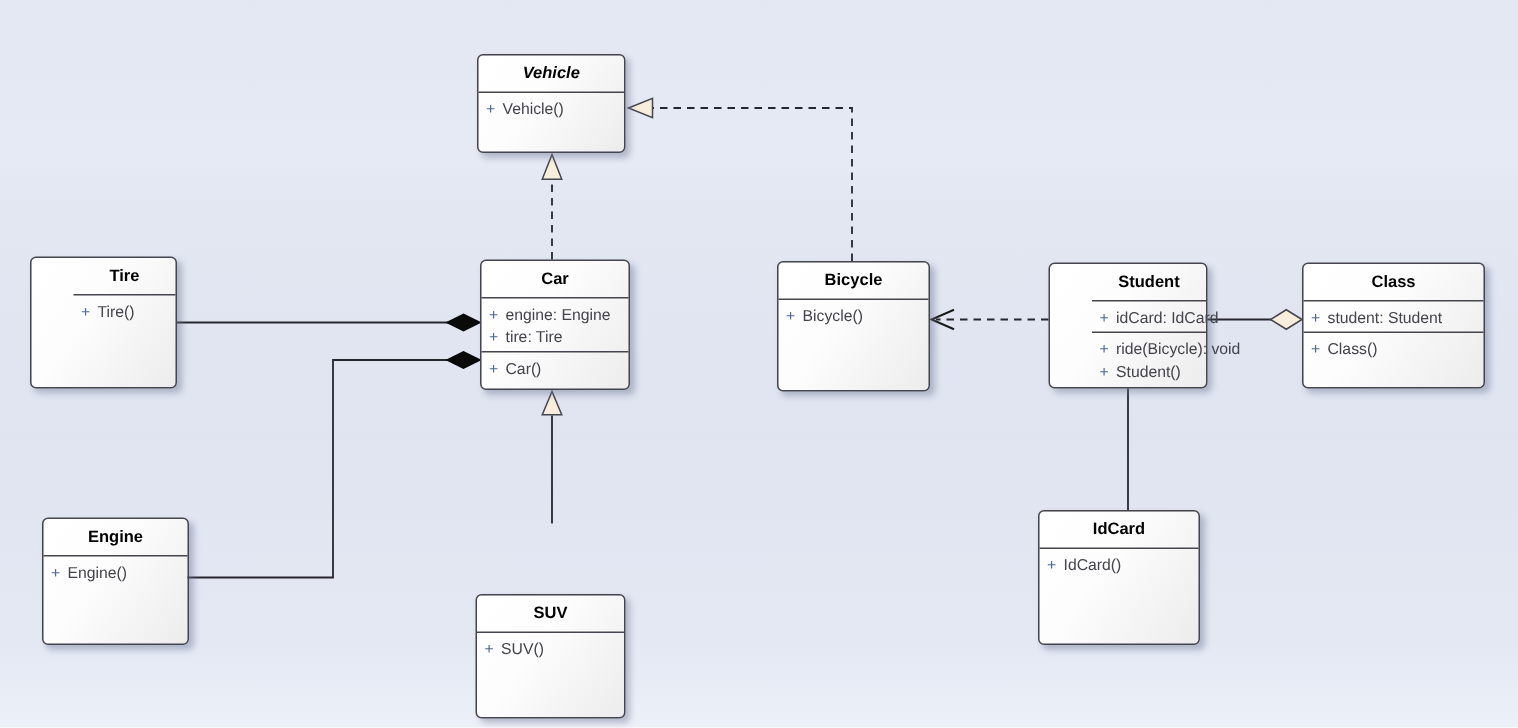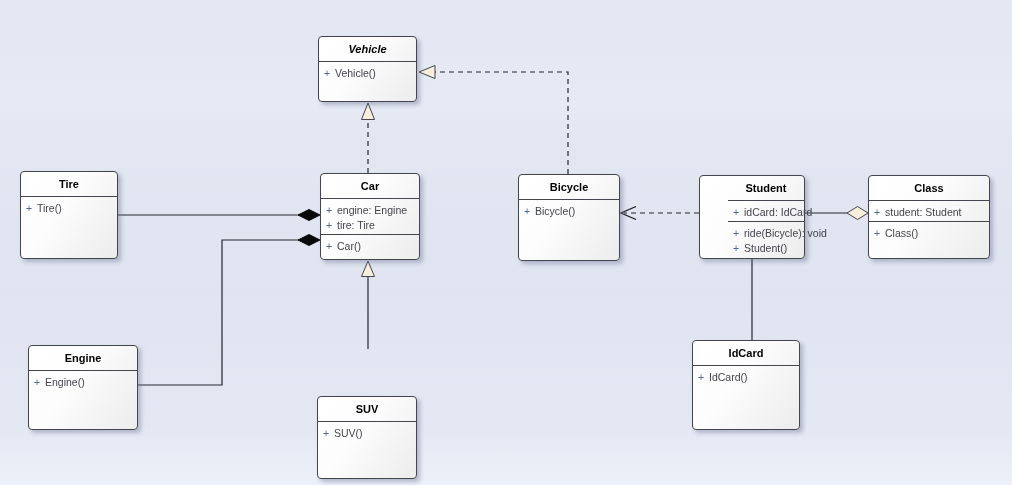--- a/index.html
+++ b/index.html
@@ -81,21 +81,21 @@
   <div class="class-box abstract" style="left:318px;top:36px;width:99px;height:66px;">
     <div class="class-title">Vehicle</div>
     <div class="compartment fill">
       <div class="member-row">
         <span class="vis">+</span>
         <span class="sig">Vehicle()</span>
       </div>
     </div>
   </div>
 
-  <div class="class-box" style="left:20px;top:171px;width:98px;height:88px;">
+  <div class="class-box" style="left:20px;top:171px;width:98px;height:88px;padding-left:28px;">
     <div class="class-title">Tire</div>
     <div class="compartment fill">
       <div class="member-row">
         <span class="vis">+</span>
         <span class="sig">Tire()</span>
       </div>
     </div>
   </div>
 
   <div class="class-box" style="left:320px;top:173px;width:100px;height:87px;">
@@ -157,21 +157,21 @@
       </div>
     </div>
     <div class="compartment fill">
       <div class="member-row">
         <span class="vis">+</span>
         <span class="sig">Class()</span>
       </div>
     </div>
   </div>
 
-  <div class="class-box" style="left:28px;top:345px;width:110px;height:85px;">
+  <div class="class-box" style="left:28px;top:345px;width:98px;height:85px;">
     <div class="class-title">Engine</div>
     <div class="compartment fill">
       <div class="member-row">
         <span class="vis">+</span>
         <span class="sig">Engine()</span>
       </div>
     </div>
   </div>
 
   <div class="class-box" style="left:317px;top:349px;width:100px;height:83px;margin-top:47px;">

